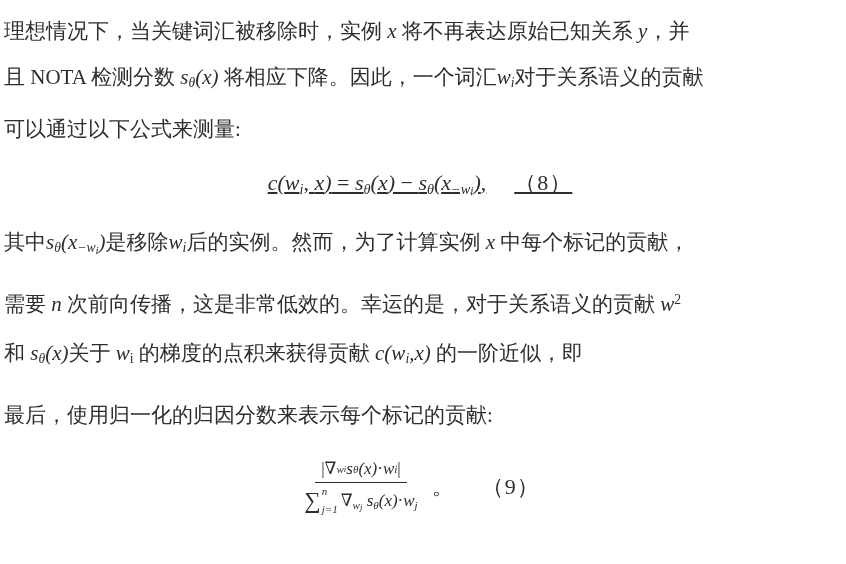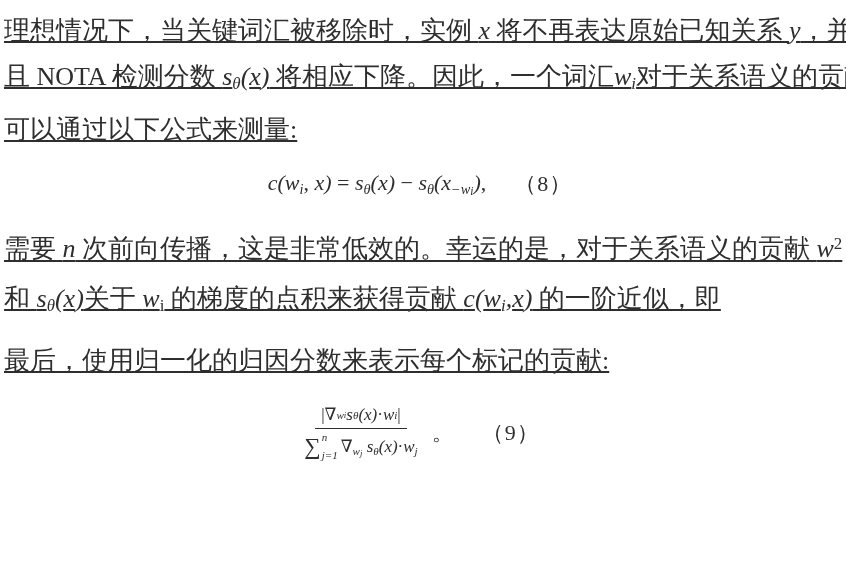--- a/index.html
+++ b/index.html
@@ -2,33 +2,33 @@
 <html><head>
 <meta charset="utf-8">
 <style>
   html, body { margin:0; padding:0; }
   body {
     width:846px; height:564px; overflow:hidden;
     background:#ffffff; color:#2e2e2e;
     font-family:"Liberation Serif","DejaVu Serif",serif;
   }
   .page { padding:8px 10px 0 4px; }
-  .para { font-size:26px;text-decoration:underline; }
+  .para { font-size:21px; }
   .para .line { white-space:nowrap; }
   .p1 .line { line-height:46px; }
   .p2 .line { line-height:49px; }
   .p3 .line { line-height:46px; }
   .p2 { margin-top:12px; }
   .p3 { margin-top:8px; }
 
   .equation {
     display:flex; align-items:center; justify-content:center;
     font-size:22px; white-space:nowrap;
   }
-  .eq8 { height:46px; margin-top:8px; margin-bottom:12px; }
+  .eq8 { height:46px; margin-top:8px; margin-bottom:12px;text-decoration:underline; }
   .eq9 { height:86px; margin-top:6px; }
   .eq-num { margin-left:28px; letter-spacing:1px; }
   .eq-period { margin-left:10px; }
 
   
   .it  { font-style:italic; }
   .sb  { font-size:65%; vertical-align:-0.25em; }
   .sb2 { font-size:52%; vertical-align:-0.45em; }
   .sp  { font-size:65%; vertical-align:0.5em; }
 
@@ -61,20 +61,21 @@
       <div class="line"><span>且 NOTA 检测分数 </span><span class="it">s</span><span class="sb it">θ</span><span class="it">(</span><span class="it">x</span><span class="it">)</span><span> 将相应下降。因此，一个词汇</span><span class="it">w</span><span class="sb it">i</span><span>对于关系语义的贡献</span></div>
       <div class="line"><span>可以通过以下公式来测量:</span></div>
     </div>
 
   <div class="equation eq8">
     <span><span class="it">c</span><span class="it">(</span><span class="it">w</span><span class="sb it">i</span><span>, </span><span class="it">x</span><span class="it">)</span><span> = </span><span class="it">s</span><span class="sb it">θ</span><span class="it">(</span><span class="it">x</span><span class="it">)</span><span> − </span><span class="it">s</span><span class="sb it">θ</span><span class="it">(</span><span class="it">x</span><span class="sb it">−w</span><span class="sb2 it">i</span><span class="it">)</span><span>,</span></span>
     <span class="eq-num">（8）</span>
   </div>
 
   <div class="para p2">
+      <div class="line"><span>其中</span><span class="it">s</span><span class="sb it">θ</span><span class="it">(</span><span class="it">x</span><span class="sb it">−w</span><span class="sb2 it">i</span><span class="it">)</span><span>是移除</span><span class="it">w</span><span class="sb it">i</span><span>后的实例。然而，为了计算实例 </span><span class="it">x</span><span> 中每个标记的贡献，</span></div>
       <div class="line"><span>需要 </span><span class="it">n</span><span> 次前向传播，这是非常低效的。幸运的是，对于关系语义的贡献 </span><span class="it">w</span><span class="sp">2</span></div>
       <div class="line"><span>和 </span><span class="it">s</span><span class="sb it">θ</span><span class="it">(</span><span class="it">x</span><span class="it">)</span><span>关于 </span><span class="it">w</span><span class="sb">i</span><span> 的梯度的点积来获得贡献 </span><span class="it">c</span><span class="it">(</span><span class="it">w</span><span class="sb it">i</span><span class="it">,</span><span class="it">x</span><span class="it">)</span><span> 的一阶近似，即</span></div>
     </div>
 
   <div class="para p3">
       <div class="line"><span>最后，使用归一化的归因分数来表示每个标记的贡献:</span></div>
     </div>
 
   <div class="equation eq9">
     <span class="frac">

